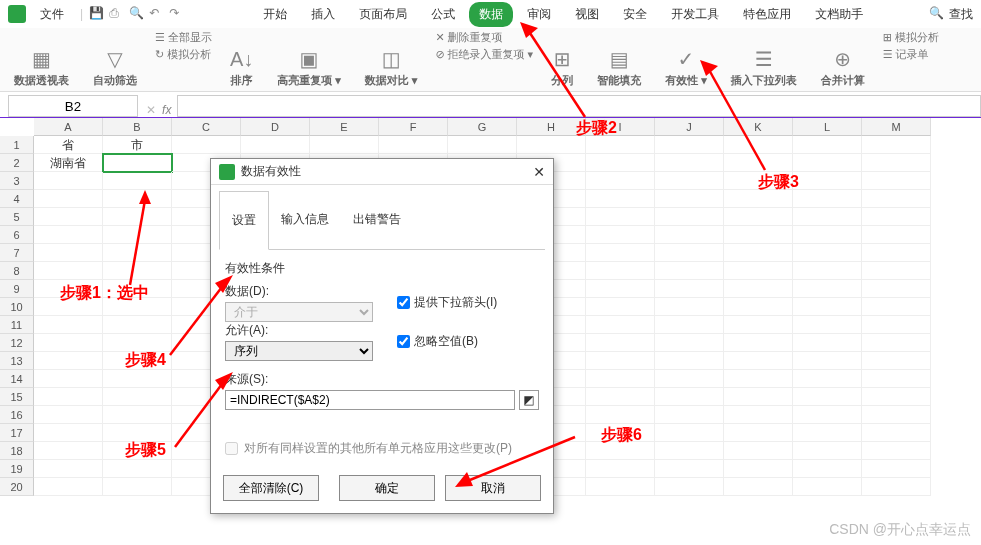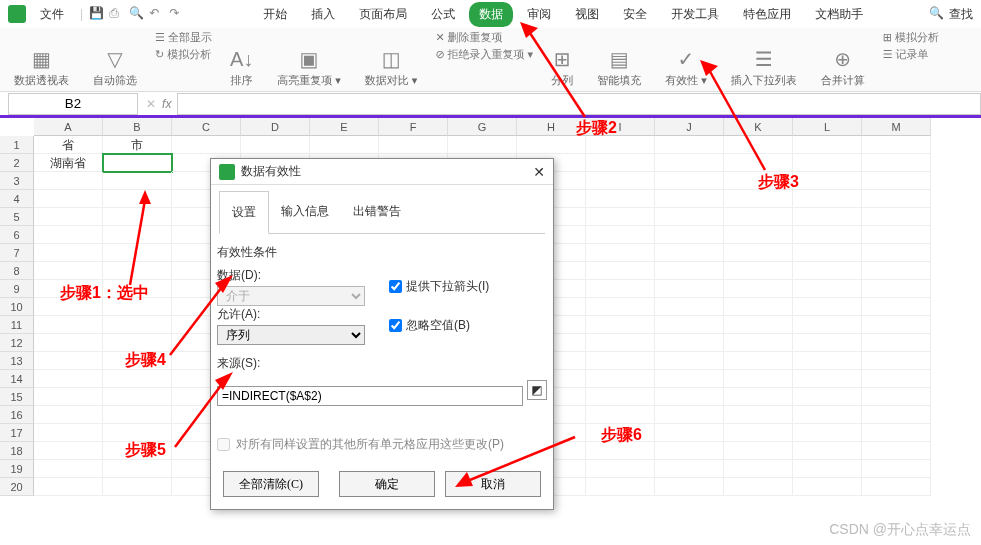--- a/index.html
+++ b/index.html
@@ -8,58 +8,58 @@
 .menubar { display: flex; align-items: center; height: 28px; padding: 0 8px; gap: 4px; }
 .menubar .logo { width: 18px; height: 18px; background: #2ba245; border-radius: 3px; }
 .menubar .item { padding: 4px 10px; cursor: pointer; }
 .menubar .item.active { background: #2ba245; color: #fff; border-radius: 10px; }
 .menubar .sep { color: #ccc; margin: 0 2px; }
 .menubar .ico { width: 16px; height: 16px; display: inline-block; color: #888; }
 
 .toolbar { display: flex; align-items: flex-start; height: 64px; border-bottom: 1px solid #ddd; padding: 2px 8px; gap: 12px; background: #fafafa; }
 .tool-group { display: flex; flex-direction: column; align-items: center; justify-content: flex-end; height: 60px; padding: 2px 6px; gap: 2px; color: #666; }
 .tool-group .glyph { font-size: 20px; color: #888; }
-.tool-group .lbl { font-size: 11px; }
+.tool-group .lbl { font-size: 11px; font-weight: bold; }
 .tool-mini { display: flex; flex-direction: column; gap: 2px; font-size: 11px; color: #777; }
 .tool-mini .row { display: flex; align-items: center; gap: 3px; }
 
-.namebox-row { display: flex; align-items: center; height: 26px; border-bottom: 3px solid #6d28d9; }
+.namebox-row { display: flex; align-items: flex-end; height: 26px; border-bottom: 1px solid #6d28d9; }
 .namebox { width: 130px; height: 22px; border: 1px solid #ccc; margin: 0 8px; padding: 0 6px; text-align: center; background: #fff; }
 .fx { font-style: italic; color: #888; margin: 0 6px; }
 .formula-bar { flex: 1; height: 22px; border: 1px solid #ccc; background: #fff; }
 
 .grid-area { position: relative; }
 .col-headers { display: flex; margin-left: 34px; }
 .col-headers div { width: 69px; height: 18px; text-align: center; border-right: 1px solid #ddd; border-bottom: 1px solid #ccc; background: #f3f3f3; color: #555; font-size: 11px; line-height: 18px; }
 .rows { }
 .row { display: flex; }
 .row-header { width: 34px; height: 18px; text-align: center; border-right: 1px solid #ccc; border-bottom: 1px solid #ddd; background: #f3f3f3; color: #555; font-size: 11px; line-height: 18px; }
 .cell { width: 69px; height: 18px; border-right: 1px solid #eee; border-bottom: 1px solid #eee; font-size: 12px; text-align: center; line-height: 18px; }
 .cell.sel { outline: 2px solid #2ba245; outline-offset: -1px; background: #fff; }
 
 .dialog { position: absolute; left: 210px; top: 158px; width: 344px; background: #fff; border: 1px solid #888; box-shadow: 2px 2px 8px rgba(0,0,0,0.3); }
 .dlg-title { display: flex; align-items: center; padding: 4px 8px; gap: 6px; border-bottom: 1px solid #ddd; }
 .dlg-title .logo { width: 16px; height: 16px; background: #2ba245; border-radius: 2px; }
 .dlg-title .close { margin-left: auto; font-size: 14px; cursor: pointer; }
 .dlg-tabs { display: flex; border-bottom: 1px solid #ccc; margin: 6px 8px 0; }
-.dlg-tabs div { padding: 12px 12px; font-size: 12px; cursor: pointer; }
+.dlg-tabs div { padding: 20px 12px; font-size: 12px; cursor: pointer; }
 .dlg-tabs .active { border: 1px solid #ccc; border-bottom: 1px solid #fff; margin-bottom: -1px; background: #fff; }
-.dlg-body { padding: 10px 6px; font-size: 12px; }
+.dlg-body { padding: 10px 14px; font-size: 12px; }
 .dlg-body .sect { margin-bottom: 6px; }
 .dlg-body label { display: block; margin-bottom: 2px; }
 .dlg-body select, .dlg-body input[type=text] { width: 148px; height: 20px; border: 1px solid #999; padding: 0 4px; font-size: 12px; }
 .dlg-body select:disabled { background: #eee; color: #888; }
 .dlg-row { display: flex; align-items: center; gap: 24px; }
 .chk { display: flex; align-items: center; gap: 4px; }
 .src-row { display: flex; align-items: center; gap: 4px; }
 .src-row input { flex: 1; }
 .src-row .picker { width: 20px; height: 20px; border: 1px solid #999; display: flex; align-items: center; justify-content: center; }
 .apply-row { display: flex; align-items: center; gap: 6px; color: #888; margin-top: 30px; }
 .dlg-buttons { display: flex; gap: 10px; padding: 8px 12px 12px; }
-.dlg-buttons button { width: 98px; height: 26px; border: 1px solid #888; background: #f4f4f4; cursor: pointer; font-size: 12px; font-family: Liberation Serif, serif; }
+.dlg-buttons button { width: 98px; height: 26px; border: 1px solid #888; background: #f4f4f4; cursor: pointer; font-size: 12px; }
 .dlg-buttons .spacer { flex: 1; }
 
 .anno { position: absolute; color: #f00; font-size: 16px; font-weight: bold; pointer-events: none; }
 .watermark { position: absolute; right: 10px; bottom: 6px; color: #bbb; font-size: 14px; margin-top: 15px; }
 
 svg.arrow { position: absolute; pointer-events: none; }
 svg.arrow line { stroke: #f00; stroke-width: 2.5; }
 svg.arrow polygon { fill: #f00; }
 </style>
 </head>
@@ -522,21 +522,21 @@
         <select><option>序列</option></select>
       </div>
       <div class="chk">
           <input type="checkbox" checked="" style="">
           <span>忽略空值(B)</span>
         </div>
     </div>
     <div style="margin-top:10px">
       <label>来源(S):</label>
       <div class="src-row">
-        <input type="text" style="width: 280px; margin-top: 12px;" value="=INDIRECT($A$2)">
+        <input type="text" style="width: 280px;" value="=INDIRECT($A$2)">
         <span class="picker">◩</span>
       </div>
     </div>
     <div class="apply-row">
       <input type="checkbox" disabled="" style="">
       <span>对所有同样设置的其他所有单元格应用这些更改(P)</span>
     </div>
   </div>
   <div class="dlg-buttons">
     <button>全部清除(C)</button>

